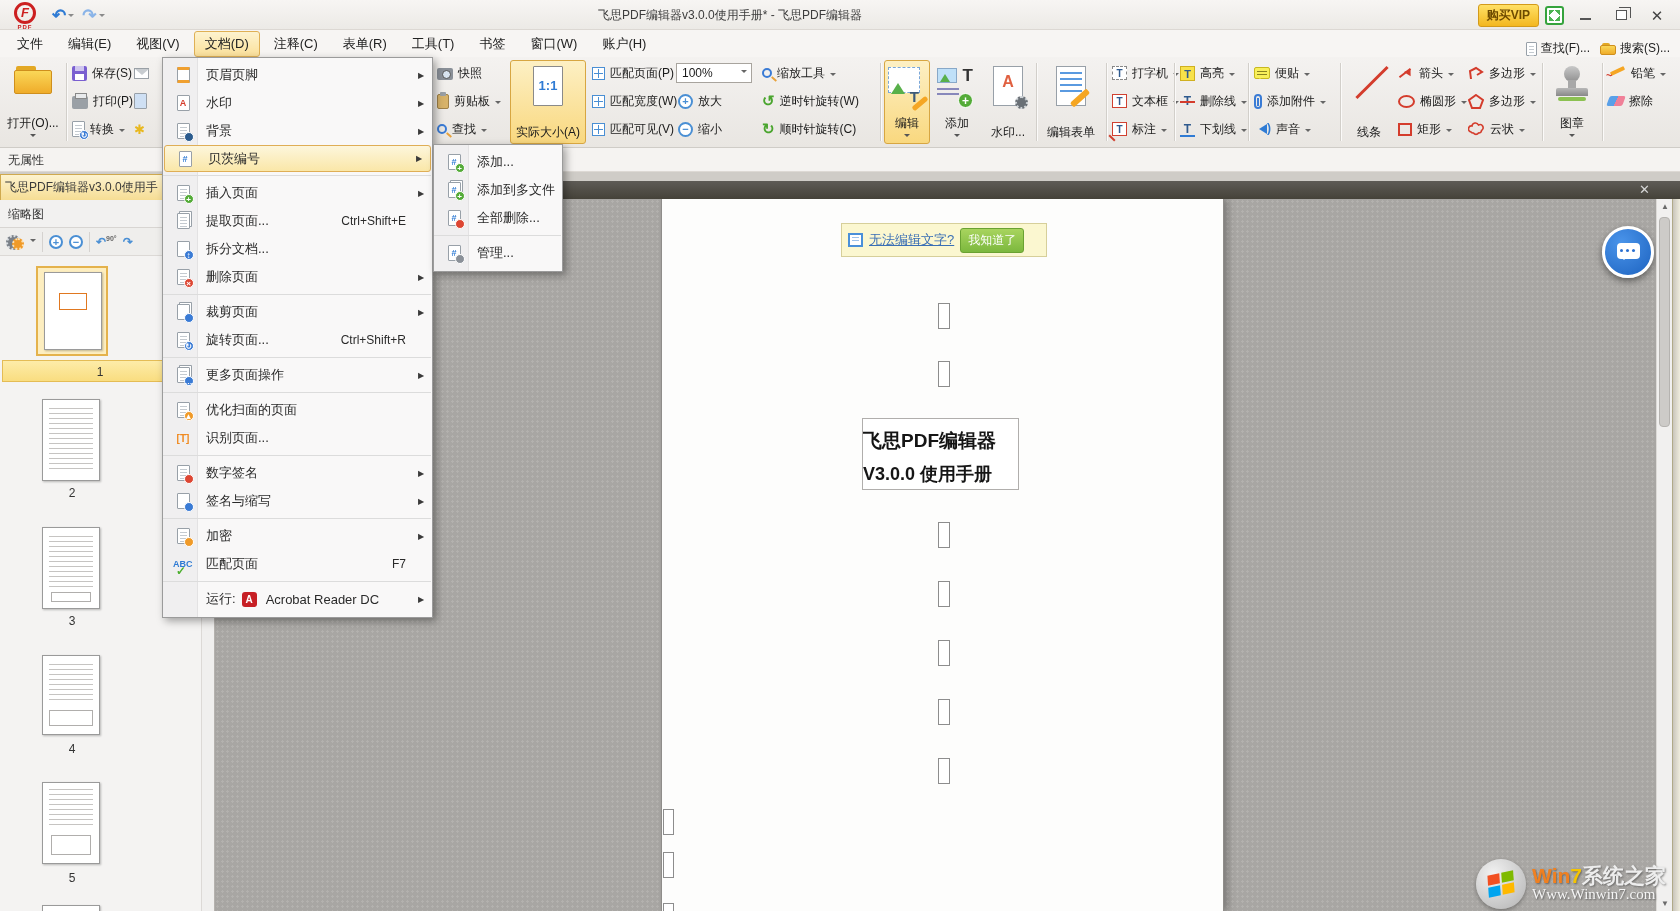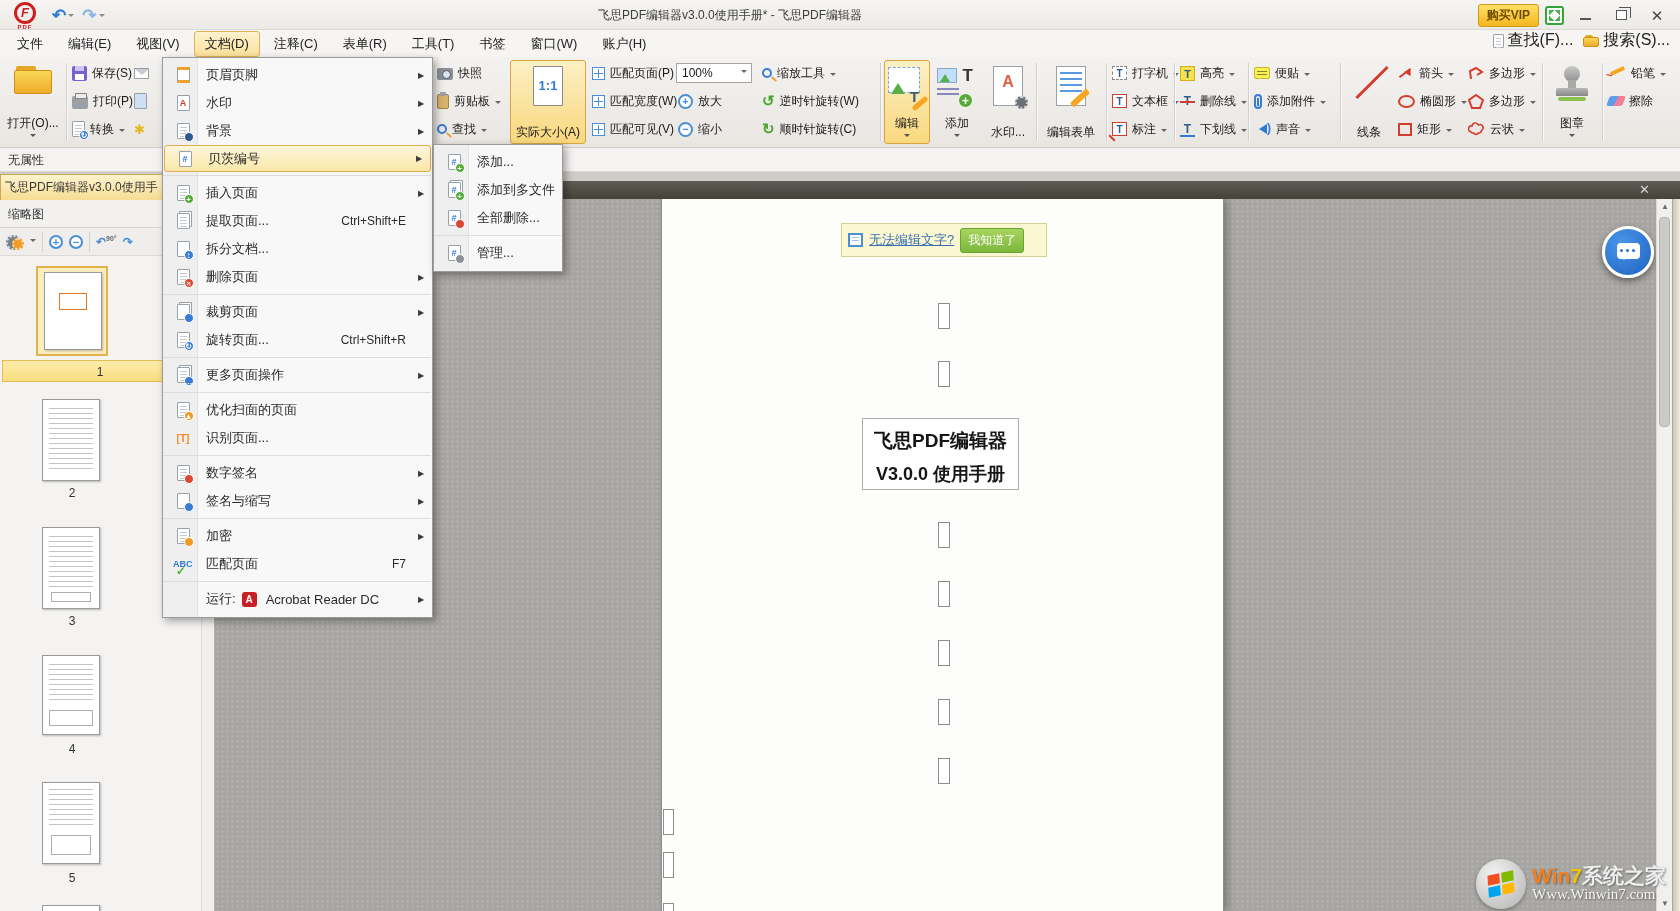--- a/index.html
+++ b/index.html
@@ -31,21 +31,21 @@
   .winbtn .min { width:11px; height:2px; background:#555; margin-top:8px; }
   .winbtn .max { width:11px; height:10px; border:1.5px solid #555; background:#fff; position:relative; }
   .winbtn .max:before { content:""; position:absolute; left:2px; top:-4px; width:11px; height:10px; border:1.5px solid #555; border-bottom:none; border-left:none; }
   .winbtn .cls { font-size:15px; line-height:15px; color:#444; }
 
   
   .menubar { position:absolute; left:0; top:30px; width:1680px; height:27px; background:#f7f5f3;
     display:flex; align-items:center; font-size:13px; color:#222; padding-left:6px; }
   .mb-item { padding:3px 10px; margin-right:3px; border-radius:3px; border:1px solid transparent; }
   .mb-item.active { background:linear-gradient(#fdf3cf,#fbe09a); border-color:#dfb055; }
-  .mb-right { position:absolute; right:10px; top:0; height:27px; display:flex; align-items:flex-start; gap:10px; font-size:16px; color:#222; }
+  .mb-right { position:absolute; right:10px; top:0; height:27px; display:flex; align-items:flex-end; gap:10px; font-size:12px; color:#222; }
   .mb-right .grp { display:flex; align-items:center; gap:4px; }
 
   
   .doc { width:13px; height:16px; background:#fff; border:1px solid #98a0a8; border-radius:1px; position:relative;
     display:inline-block; }
   .doc .lines { position:absolute; left:2px; right:2px; top:3px; height:10px;
     background:repeating-linear-gradient(to bottom,#c4cad0 0 1px,transparent 1px 3px); }
   .doc.stack { box-shadow:2px -2px 0 -1px #fff, 2px -2px 0 0 #98a0a8; }
   .doc.d-hf { border-top:3px solid #f0a030; border-bottom:3px solid #f0a030; }
   .doc.orange { background:#fce3ae; border-color:#dd9a30; }
@@ -202,21 +202,21 @@
     border-left:1px solid #8f8d8a; border-right:1px solid #8f8d8a; box-shadow:4px 0 7px rgba(0,0,0,.25); }
   .notice { position:absolute; left:626px; top:24px; width:206px; height:34px; background:#fbf7d0;
     border:1px solid #d6cf9a; display:flex; align-items:center; gap:6px; padding:0 6px; }
   .notice .nico { width:15px; height:14px; border:2px solid #4a90d9; background:#fff; position:relative; }
   .notice .nico:before { content:""; position:absolute; left:2px; top:2px; right:2px; height:6px;
     background:repeating-linear-gradient(to bottom,#9ec2ea 0 1px,transparent 1px 3px); }
   .notice a { color:#3a6fb5; font-size:13px; text-decoration:underline; }
   .notice .gbtn { background:linear-gradient(#a8d45e,#7cb83e); border:1px solid #6aa232; border-radius:3px;
     color:#fff; font-size:12px; padding:3px 7px; white-space:nowrap; }
   .titlebox { position:absolute; left:647px; top:219px; width:157px; height:72px; border:1px solid #b0aeac;
-    background:#fff; text-align:center; font-weight:bold; color:#151515; }
+    background:#fff; font-weight:bold; color:#151515; }
   .titlebox .l1 { font-size:19px; margin-top:9px; }
   .titlebox .l2 { font-size:18px; margin-top:8px; }
   .tofu { position:absolute; width:12px; height:26px; border:1px solid #8d8d8d; background:#fff; }
   .chatbubble { position:absolute; left:1387px; top:27px; width:52px; height:52px; border-radius:50%;
     background:radial-gradient(circle at 35% 30%,#4a94ea,#1d63c0); border:3px solid #fff; box-shadow:0 3px 7px rgba(0,0,0,.45); }
   .chatbubble .bub { position:absolute; left:12px; top:14px; width:23px; height:16px; background:#fff; border-radius:4px; }
   .chatbubble .bub:before { content:""; position:absolute; left:3px; top:6px; width:3px; height:3px; border-radius:50%; background:#2a6fd0;
     box-shadow:6px 0 0 #2a6fd0, 12px 0 0 #2a6fd0; }
   .chatbubble .bub:after { content:""; position:absolute; left:3px; bottom:-5px; border:4px solid transparent; border-top-color:#fff; }
   .doc-scroll { position:absolute; left:1441px; top:0; width:16px; height:712px; background:#f1f0ef; border-left:1px solid #dcdad7; }

